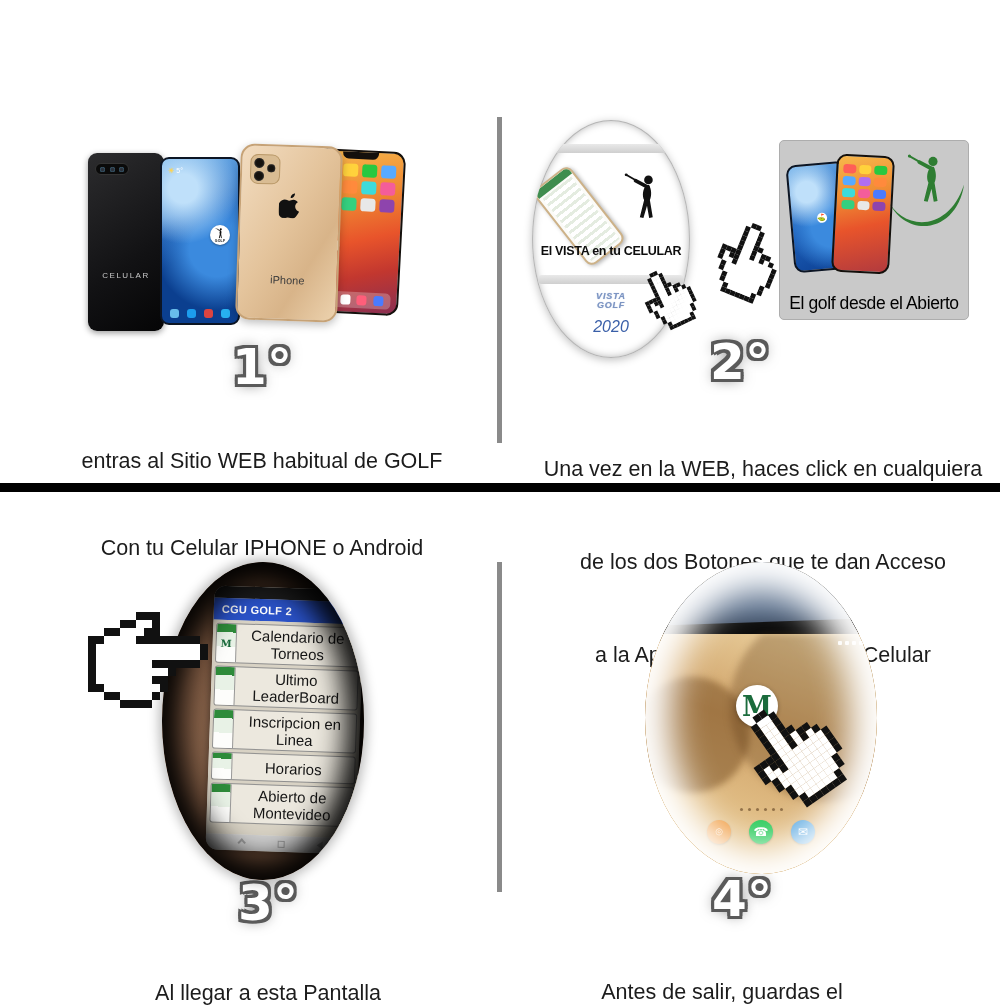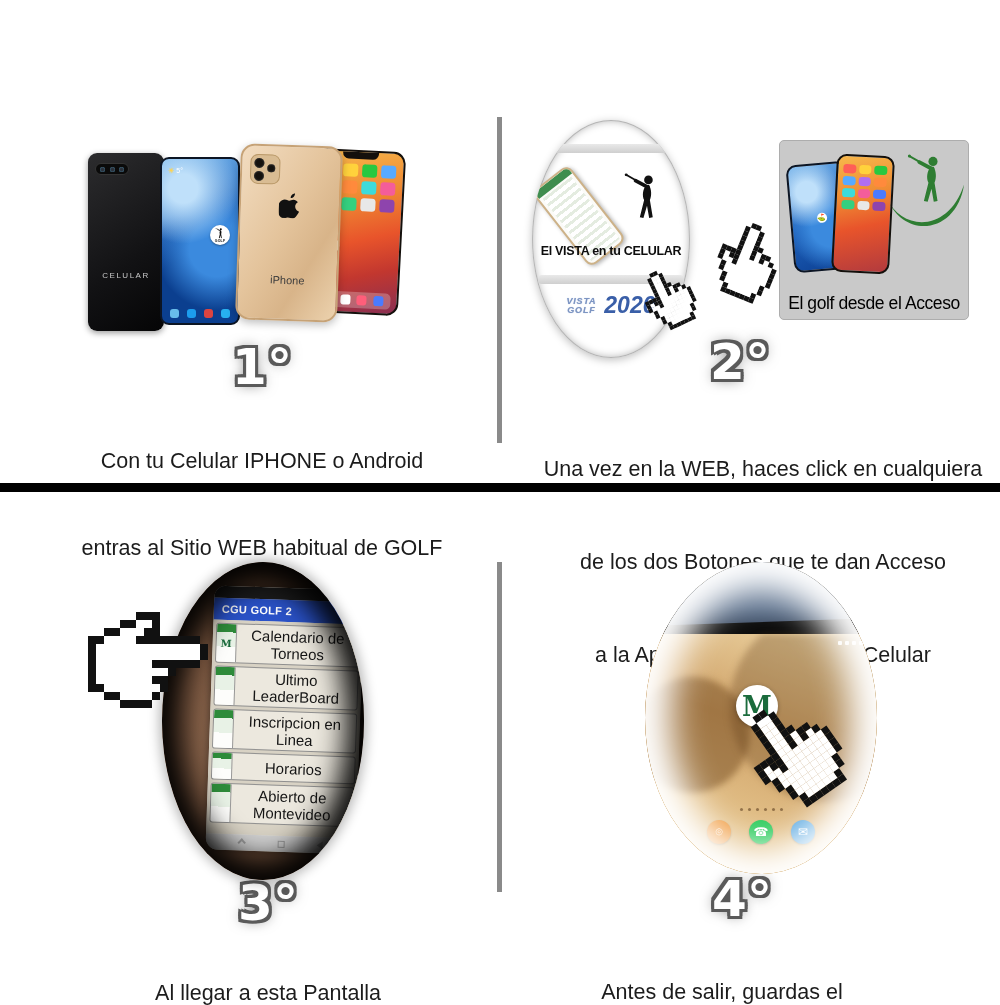--- a/index.html
+++ b/index.html
@@ -84,24 +84,24 @@
     background:linear-gradient(180deg,#e9e9e9,#cfcfcf); }
   .mini-lb-phone { position:absolute; left:24px; top:48px; width:46px; height:96px; border-radius:8px;
     border:2px solid #cdb288; background:#fbfbf8; transform:rotate(-38deg); overflow:hidden;
     box-shadow:1px 2px 4px rgba(0,0,0,.3); }
   .mini-lb-phone .hdr { height:8px; background:#3f8d4e; }
   .mini-lb-phone .rows { position:absolute; top:10px; left:3px; right:3px; bottom:3px;
     background:repeating-linear-gradient(180deg,#e4ece0 0 3px,#ffffff 3px 7px); }
   .q2-oval .golfer { position:absolute; left:92px; top:52px; }
   .oval-btn-label { position:absolute; left:0; top:124px; width:100%; text-align:center;
     font-size:12.5px; font-weight:800; color:#0d0d0d; letter-spacing:-.3px; }
-  .vista-row { position:absolute; left:0; top:172px; width:100%; display:flex; align-items:center; justify-content:center; gap:8px; }
+  .vista-row { position:absolute; left:0; top:172px; width:100%; display:flex; align-items:center; justify-content:center; gap:8px;flex-direction:column; }
   .vista-logo { font-size:9px; font-weight:800; font-style:italic; color:#7d95c2; line-height:9px;
     letter-spacing:.8px; text-align:center; text-shadow:0 0 1px #9eb2d8; }
-  .vista-year { font-size:23px; font-weight:bold; color:#3a5fa8; font-style:italic; }
+  .vista-year { font-size:16px; font-weight:normal; color:#3a5fa8; font-style:italic; }
 
   
   .q2-btn { position:absolute; left:779px; top:140px; width:190px; height:180px; border-radius:5px;
     background:#c9c9c9; border:1px solid #adadad; overflow:hidden; z-index:1; }
   .mini-blue-phone { position:absolute; left:10px; top:22px; width:60px; height:108px; border-radius:10px;
     border:2px solid #0c1524; transform:rotate(-5deg); z-index:2;
     background:radial-gradient(circle at 30% 25%, #bfe0fa 0 12%, rgba(191,224,250,0) 40%),
       radial-gradient(circle at 70% 60%, #3b8ade 0 28%, rgba(59,138,222,0) 60%),
       linear-gradient(160deg,#6fb0ea,#1d5fb8 55%,#0c3f92); }
   .mini-blue-phone .dot { position:absolute; left:44%; top:46%; width:10px; height:10px; border-radius:50%;
@@ -258,22 +258,22 @@
         <svg width="22" height="26" viewBox="0 0 18 22" fill="#111">
           <path d="M12.9 1.2c.1 1-.3 1.9-.9 2.6-.7.8-1.7 1.3-2.6 1.2-.1-.9.3-1.9.9-2.5C11 1.7 12.1 1.2 12.9 1.2zM16.8 16.6c-.5 1.1-1 2.1-1.8 3.1-.9 1.3-2.2 2.9-3.8 2.9-1.4 0-1.8-.9-3.7-.9-1.9 0-2.3.9-3.7.9-1.6 0-2.8-1.5-3.8-2.8C-1.2 16.2-1.6 11.3.4 8.7c1-1.4 2.6-2.2 4.1-2.2 1.5 0 2.5.9 3.7.9 1.2 0 1.9-.9 3.7-.9 1.3 0 2.7.7 3.7 1.9-3.2 1.8-2.7 6.4.6 7.7C16.6 16.3 16.7 16.4 16.8 16.6z"></path>
         </svg>
       </div>
       <div class="iphone-word">iPhone</div>
     </div>
   </div>
 
   <div class="step-num" style="left:62px; top:338px;">1°</div>
   <div class="cap" style="left:42px; top:389px; width:440px;">
+    <div>entras al Sitio WEB habitual de GOLF</div>
     <div>Con tu Celular IPHONE o Android</div>
-    <div>entras al Sitio WEB habitual de GOLF</div>
   </div>
 
   <div class="q2-oval">
     <div class="q2-bar" style="top:24px;"></div>
     <div class="mini-lb-phone">
       <div class="hdr"></div>
         <div class="rows"></div>
     </div>
     <div class="golfer">
       <svg width="46" height="56" viewBox="0 0 64 72">
@@ -322,21 +322,21 @@
           <i style="background: rgb(176, 110, 240);"></i>
           <i style="background: rgb(255, 138, 60);"></i>
           <i style="background: rgb(61, 219, 217);"></i>
           <i style="background: rgb(244, 93, 154);"></i>
           <i style="background: rgb(74, 123, 255);"></i>
           <i style="background: rgb(53, 208, 127);"></i>
           <i style="background: rgb(232, 232, 232);"></i>
           <i style="background: rgb(142, 68, 173);"></i>
         </div>
     </div>
-    <div class="square-btn-label">El golf desde el Acceso</div>
+    <div class="square-btn-label">El golf desde el Abierto</div>
   </div>
 
   <div class="pixel-hand" style="left: 645px; top: 268px; transform: rotate(-25deg); width: 48px; height: 60px;">
       <i style="width: 4px; height: 4px; box-shadow: rgb(17, 17, 17) 16px 0px 0px 0px, rgb(17, 17, 17) 20px 0px 0px 0px, rgb(17, 17, 17) 12px 4px 0px 0px, rgb(255, 255, 255) 16px 4px 0px 0px, rgb(255, 255, 255) 20px 4px 0px 0px, rgb(17, 17, 17) 24px 4px 0px 0px, rgb(17, 17, 17) 12px 8px 0px 0px, rgb(255, 255, 255) 16px 8px 0px 0px, rgb(255, 255, 255) 20px 8px 0px 0px, rgb(17, 17, 17) 24px 8px 0px 0px, rgb(17, 17, 17) 12px 12px 0px 0px, rgb(255, 255, 255) 16px 12px 0px 0px, rgb(255, 255, 255) 20px 12px 0px 0px, rgb(17, 17, 17) 24px 12px 0px 0px, rgb(17, 17, 17) 12px 16px 0px 0px, rgb(255, 255, 255) 16px 16px 0px 0px, rgb(255, 255, 255) 20px 16px 0px 0px, rgb(17, 17, 17) 24px 16px 0px 0px, rgb(17, 17, 17) 28px 16px 0px 0px, rgb(17, 17, 17) 12px 20px 0px 0px, rgb(255, 255, 255) 16px 20px 0px 0px, rgb(255, 255, 255) 20px 20px 0px 0px, rgb(17, 17, 17) 24px 20px 0px 0px, rgb(255, 255, 255) 28px 20px 0px 0px, rgb(17, 17, 17) 32px 20px 0px 0px, rgb(17, 17, 17) 36px 20px 0px 0px, rgb(17, 17, 17) 0px 24px 0px 0px, rgb(17, 17, 17) 4px 24px 0px 0px, rgb(17, 17, 17) 8px 24px 0px 0px, rgb(17, 17, 17) 12px 24px 0px 0px, rgb(255, 255, 255) 16px 24px 0px 0px, rgb(255, 255, 255) 20px 24px 0px 0px, rgb(17, 17, 17) 24px 24px 0px 0px, rgb(255, 255, 255) 28px 24px 0px 0px, rgb(17, 17, 17) 32px 24px 0px 0px, rgb(255, 255, 255) 36px 24px 0px 0px, rgb(17, 17, 17) 40px 24px 0px 0px, rgb(17, 17, 17) 0px 28px 0px 0px, rgb(255, 255, 255) 4px 28px 0px 0px, rgb(17, 17, 17) 8px 28px 0px 0px, rgb(17, 17, 17) 12px 28px 0px 0px, rgb(255, 255, 255) 16px 28px 0px 0px, rgb(255, 255, 255) 20px 28px 0px 0px, rgb(255, 255, 255) 24px 28px 0px 0px, rgb(255, 255, 255) 28px 28px 0px 0px, rgb(255, 255, 255) 32px 28px 0px 0px, rgb(255, 255, 255) 36px 28px 0px 0px, rgb(255, 255, 255) 40px 28px 0px 0px, rgb(17, 17, 17) 44px 28px 0px 0px, rgb(17, 17, 17) 0px 32px 0px 0px, rgb(255, 255, 255) 4px 32px 0px 0px, rgb(255, 255, 255) 8px 32px 0px 0px, rgb(17, 17, 17) 12px 32px 0px 0px, rgb(255, 255, 255) 16px 32px 0px 0px, rgb(255, 255, 255) 20px 32px 0px 0px, rgb(255, 255, 255) 24px 32px 0px 0px, rgb(255, 255, 255) 28px 32px 0px 0px, rgb(255, 255, 255) 32px 32px 0px 0px, rgb(255, 255, 255) 36px 32px 0px 0px, rgb(255, 255, 255) 40px 32px 0px 0px, rgb(17, 17, 17) 44px 32px 0px 0px, rgb(17, 17, 17) 4px 36px 0px 0px, rgb(255, 255, 255) 8px 36px 0px 0px, rgb(255, 255, 255) 12px 36px 0px 0px, rgb(255, 255, 255) 16px 36px 0px 0px, rgb(255, 255, 255) 20px 36px 0px 0px, rgb(255, 255, 255) 24px 36px 0px 0px, rgb(255, 255, 255) 28px 36px 0px 0px, rgb(255, 255, 255) 32px 36px 0px 0px, rgb(255, 255, 255) 36px 36px 0px 0px, rgb(255, 255, 255) 40px 36px 0px 0px, rgb(17, 17, 17) 44px 36px 0px 0px, rgb(17, 17, 17) 4px 40px 0px 0px, rgb(255, 255, 255) 8px 40px 0px 0px, rgb(255, 255, 255) 12px 40px 0px 0px, rgb(255, 255, 255) 16px 40px 0px 0px, rgb(255, 255, 255) 20px 40px 0px 0px, rgb(255, 255, 255) 24px 40px 0px 0px, rgb(255, 255, 255) 28px 40px 0px 0px, rgb(255, 255, 255) 32px 40px 0px 0px, rgb(255, 255, 255) 36px 40px 0px 0px, rgb(255, 255, 255) 40px 40px 0px 0px, rgb(17, 17, 17) 44px 40px 0px 0px, rgb(17, 17, 17) 8px 44px 0px 0px, rgb(255, 255, 255) 12px 44px 0px 0px, rgb(255, 255, 255) 16px 44px 0px 0px, rgb(255, 255, 255) 20px 44px 0px 0px, rgb(255, 255, 255) 24px 44px 0px 0px, rgb(255, 255, 255) 28px 44px 0px 0px, rgb(255, 255, 255) 32px 44px 0px 0px, rgb(255, 255, 255) 36px 44px 0px 0px, rgb(17, 17, 17) 40px 44px 0px 0px, rgb(17, 17, 17) 8px 48px 0px 0px, rgb(255, 255, 255) 12px 48px 0px 0px, rgb(255, 255, 255) 16px 48px 0px 0px, rgb(255, 255, 255) 20px 48px 0px 0px, rgb(255, 255, 255) 24px 48px 0px 0px, rgb(255, 255, 255) 28px 48px 0px 0px, rgb(255, 255, 255) 32px 48px 0px 0px, rgb(255, 255, 255) 36px 48px 0px 0px, rgb(17, 17, 17) 40px 48px 0px 0px, rgb(17, 17, 17) 12px 52px 0px 0px, rgb(255, 255, 255) 16px 52px 0px 0px, rgb(255, 255, 255) 20px 52px 0px 0px, rgb(255, 255, 255) 24px 52px 0px 0px, rgb(255, 255, 255) 28px 52px 0px 0px, rgb(255, 255, 255) 32px 52px 0px 0px, rgb(17, 17, 17) 36px 52px 0px 0px, rgb(17, 17, 17) 12px 56px 0px 0px, rgb(17, 17, 17) 16px 56px 0px 0px, rgb(17, 17, 17) 20px 56px 0px 0px, rgb(17, 17, 17) 24px 56px 0px 0px, rgb(17, 17, 17) 28px 56px 0px 0px, rgb(17, 17, 17) 32px 56px 0px 0px, rgb(17, 17, 17) 36px 56px 0px 0px;"></i>
     </div>
   <div class="pixel-hand" style="left: 718px; top: 224px; transform: rotate(22deg); width: 60px; height: 75px;">
       <i style="width: 5px; height: 5px; box-shadow: rgb(17, 17, 17) 20px 0px 0px 0px, rgb(17, 17, 17) 25px 0px 0px 0px, rgb(17, 17, 17) 15px 5px 0px 0px, rgb(255, 255, 255) 20px 5px 0px 0px, rgb(255, 255, 255) 25px 5px 0px 0px, rgb(17, 17, 17) 30px 5px 0px 0px, rgb(17, 17, 17) 15px 10px 0px 0px, rgb(255, 255, 255) 20px 10px 0px 0px, rgb(255, 255, 255) 25px 10px 0px 0px, rgb(17, 17, 17) 30px 10px 0px 0px, rgb(17, 17, 17) 15px 15px 0px 0px, rgb(255, 255, 255) 20px 15px 0px 0px, rgb(255, 255, 255) 25px 15px 0px 0px, rgb(17, 17, 17) 30px 15px 0px 0px, rgb(17, 17, 17) 15px 20px 0px 0px, rgb(255, 255, 255) 20px 20px 0px 0px, rgb(255, 255, 255) 25px 20px 0px 0px, rgb(17, 17, 17) 30px 20px 0px 0px, rgb(17, 17, 17) 35px 20px 0px 0px, rgb(17, 17, 17) 15px 25px 0px 0px, rgb(255, 255, 255) 20px 25px 0px 0px, rgb(255, 255, 255) 25px 25px 0px 0px, rgb(17, 17, 17) 30px 25px 0px 0px, rgb(255, 255, 255) 35px 25px 0px 0px, rgb(17, 17, 17) 40px 25px 0px 0px, rgb(17, 17, 17) 45px 25px 0px 0px, rgb(17, 17, 17) 0px 30px 0px 0px, rgb(17, 17, 17) 5px 30px 0px 0px, rgb(17, 17, 17) 10px 30px 0px 0px, rgb(17, 17, 17) 15px 30px 0px 0px, rgb(255, 255, 255) 20px 30px 0px 0px, rgb(255, 255, 255) 25px 30px 0px 0px, rgb(17, 17, 17) 30px 30px 0px 0px, rgb(255, 255, 255) 35px 30px 0px 0px, rgb(17, 17, 17) 40px 30px 0px 0px, rgb(255, 255, 255) 45px 30px 0px 0px, rgb(17, 17, 17) 50px 30px 0px 0px, rgb(17, 17, 17) 0px 35px 0px 0px, rgb(255, 255, 255) 5px 35px 0px 0px, rgb(17, 17, 17) 10px 35px 0px 0px, rgb(17, 17, 17) 15px 35px 0px 0px, rgb(255, 255, 255) 20px 35px 0px 0px, rgb(255, 255, 255) 25px 35px 0px 0px, rgb(255, 255, 255) 30px 35px 0px 0px, rgb(255, 255, 255) 35px 35px 0px 0px, rgb(255, 255, 255) 40px 35px 0px 0px, rgb(255, 255, 255) 45px 35px 0px 0px, rgb(255, 255, 255) 50px 35px 0px 0px, rgb(17, 17, 17) 55px 35px 0px 0px, rgb(17, 17, 17) 0px 40px 0px 0px, rgb(255, 255, 255) 5px 40px 0px 0px, rgb(255, 255, 255) 10px 40px 0px 0px, rgb(17, 17, 17) 15px 40px 0px 0px, rgb(255, 255, 255) 20px 40px 0px 0px, rgb(255, 255, 255) 25px 40px 0px 0px, rgb(255, 255, 255) 30px 40px 0px 0px, rgb(255, 255, 255) 35px 40px 0px 0px, rgb(255, 255, 255) 40px 40px 0px 0px, rgb(255, 255, 255) 45px 40px 0px 0px, rgb(255, 255, 255) 50px 40px 0px 0px, rgb(17, 17, 17) 55px 40px 0px 0px, rgb(17, 17, 17) 5px 45px 0px 0px, rgb(255, 255, 255) 10px 45px 0px 0px, rgb(255, 255, 255) 15px 45px 0px 0px, rgb(255, 255, 255) 20px 45px 0px 0px, rgb(255, 255, 255) 25px 45px 0px 0px, rgb(255, 255, 255) 30px 45px 0px 0px, rgb(255, 255, 255) 35px 45px 0px 0px, rgb(255, 255, 255) 40px 45px 0px 0px, rgb(255, 255, 255) 45px 45px 0px 0px, rgb(255, 255, 255) 50px 45px 0px 0px, rgb(17, 17, 17) 55px 45px 0px 0px, rgb(17, 17, 17) 5px 50px 0px 0px, rgb(255, 255, 255) 10px 50px 0px 0px, rgb(255, 255, 255) 15px 50px 0px 0px, rgb(255, 255, 255) 20px 50px 0px 0px, rgb(255, 255, 255) 25px 50px 0px 0px, rgb(255, 255, 255) 30px 50px 0px 0px, rgb(255, 255, 255) 35px 50px 0px 0px, rgb(255, 255, 255) 40px 50px 0px 0px, rgb(255, 255, 255) 45px 50px 0px 0px, rgb(255, 255, 255) 50px 50px 0px 0px, rgb(17, 17, 17) 55px 50px 0px 0px, rgb(17, 17, 17) 10px 55px 0px 0px, rgb(255, 255, 255) 15px 55px 0px 0px, rgb(255, 255, 255) 20px 55px 0px 0px, rgb(255, 255, 255) 25px 55px 0px 0px, rgb(255, 255, 255) 30px 55px 0px 0px, rgb(255, 255, 255) 35px 55px 0px 0px, rgb(255, 255, 255) 40px 55px 0px 0px, rgb(255, 255, 255) 45px 55px 0px 0px, rgb(17, 17, 17) 50px 55px 0px 0px, rgb(17, 17, 17) 10px 60px 0px 0px, rgb(255, 255, 255) 15px 60px 0px 0px, rgb(255, 255, 255) 20px 60px 0px 0px, rgb(255, 255, 255) 25px 60px 0px 0px, rgb(255, 255, 255) 30px 60px 0px 0px, rgb(255, 255, 255) 35px 60px 0px 0px, rgb(255, 255, 255) 40px 60px 0px 0px, rgb(255, 255, 255) 45px 60px 0px 0px, rgb(17, 17, 17) 50px 60px 0px 0px, rgb(17, 17, 17) 15px 65px 0px 0px, rgb(255, 255, 255) 20px 65px 0px 0px, rgb(255, 255, 255) 25px 65px 0px 0px, rgb(255, 255, 255) 30px 65px 0px 0px, rgb(255, 255, 255) 35px 65px 0px 0px, rgb(255, 255, 255) 40px 65px 0px 0px, rgb(17, 17, 17) 45px 65px 0px 0px, rgb(17, 17, 17) 15px 70px 0px 0px, rgb(17, 17, 17) 20px 70px 0px 0px, rgb(17, 17, 17) 25px 70px 0px 0px, rgb(17, 17, 17) 30px 70px 0px 0px, rgb(17, 17, 17) 35px 70px 0px 0px, rgb(17, 17, 17) 40px 70px 0px 0px, rgb(17, 17, 17) 45px 70px 0px 0px;"></i>
     </div>
 
   <div class="step-num" style="left:540px; top:333px;">2°</div>

